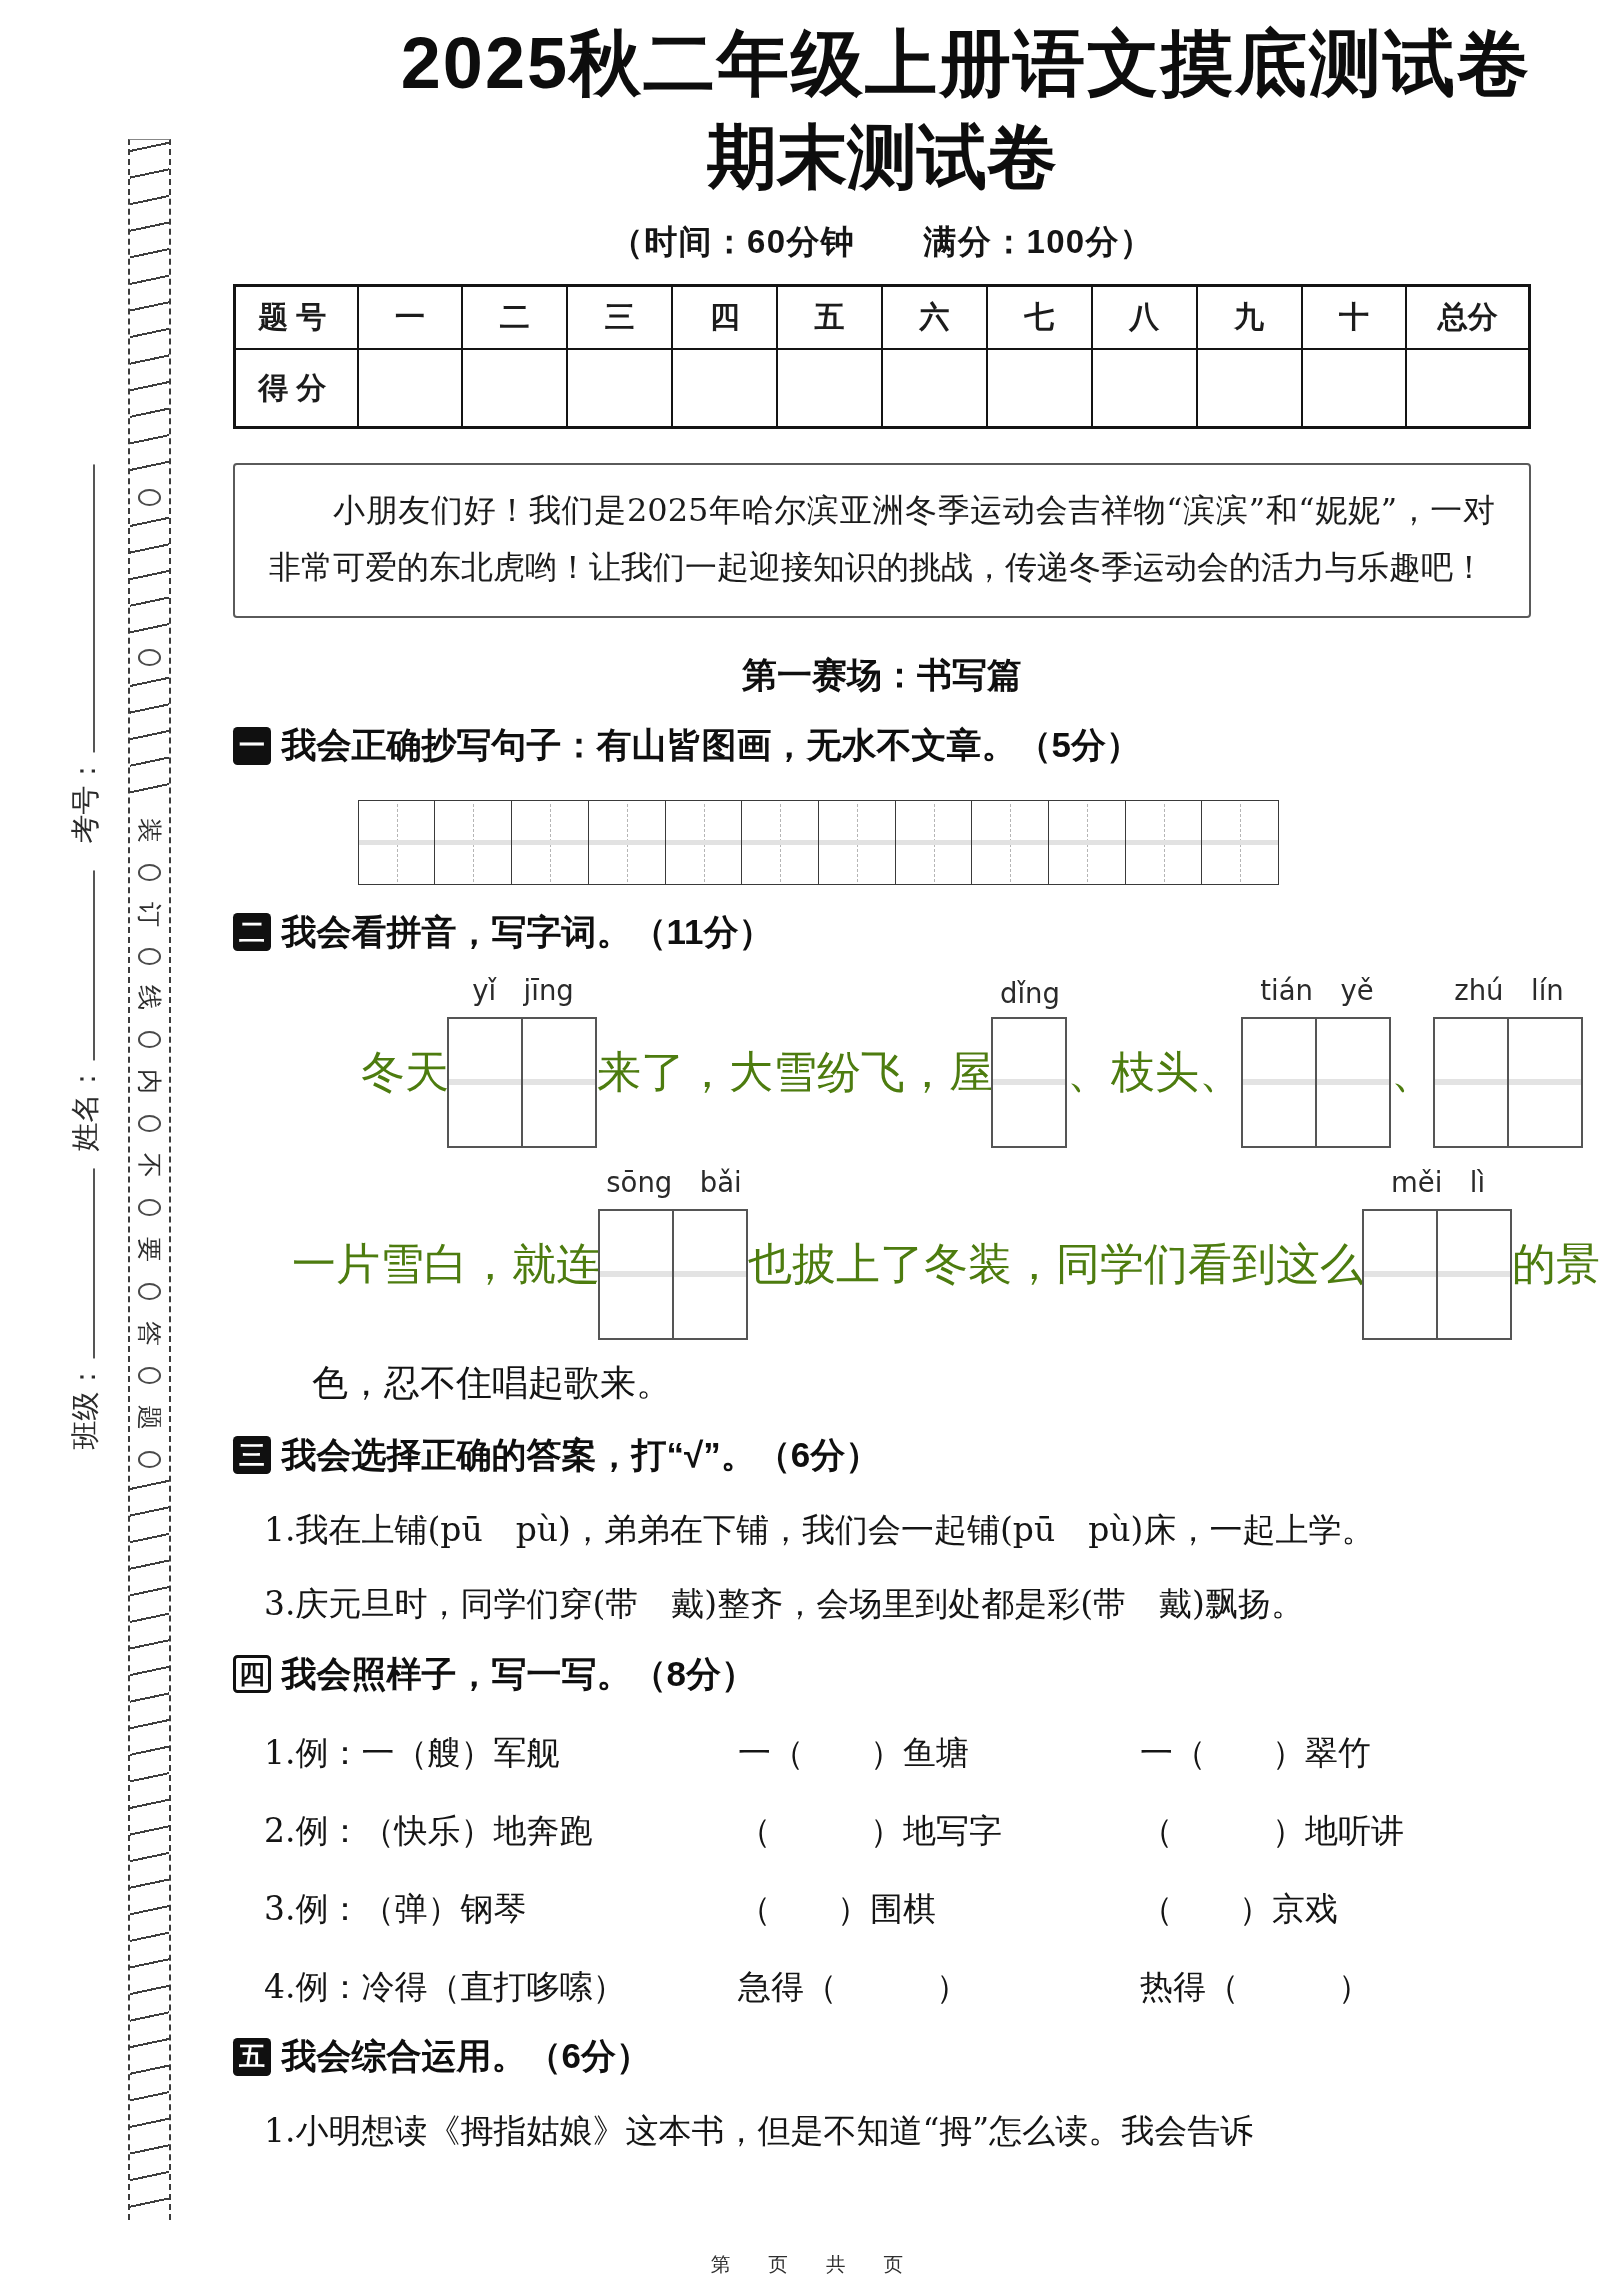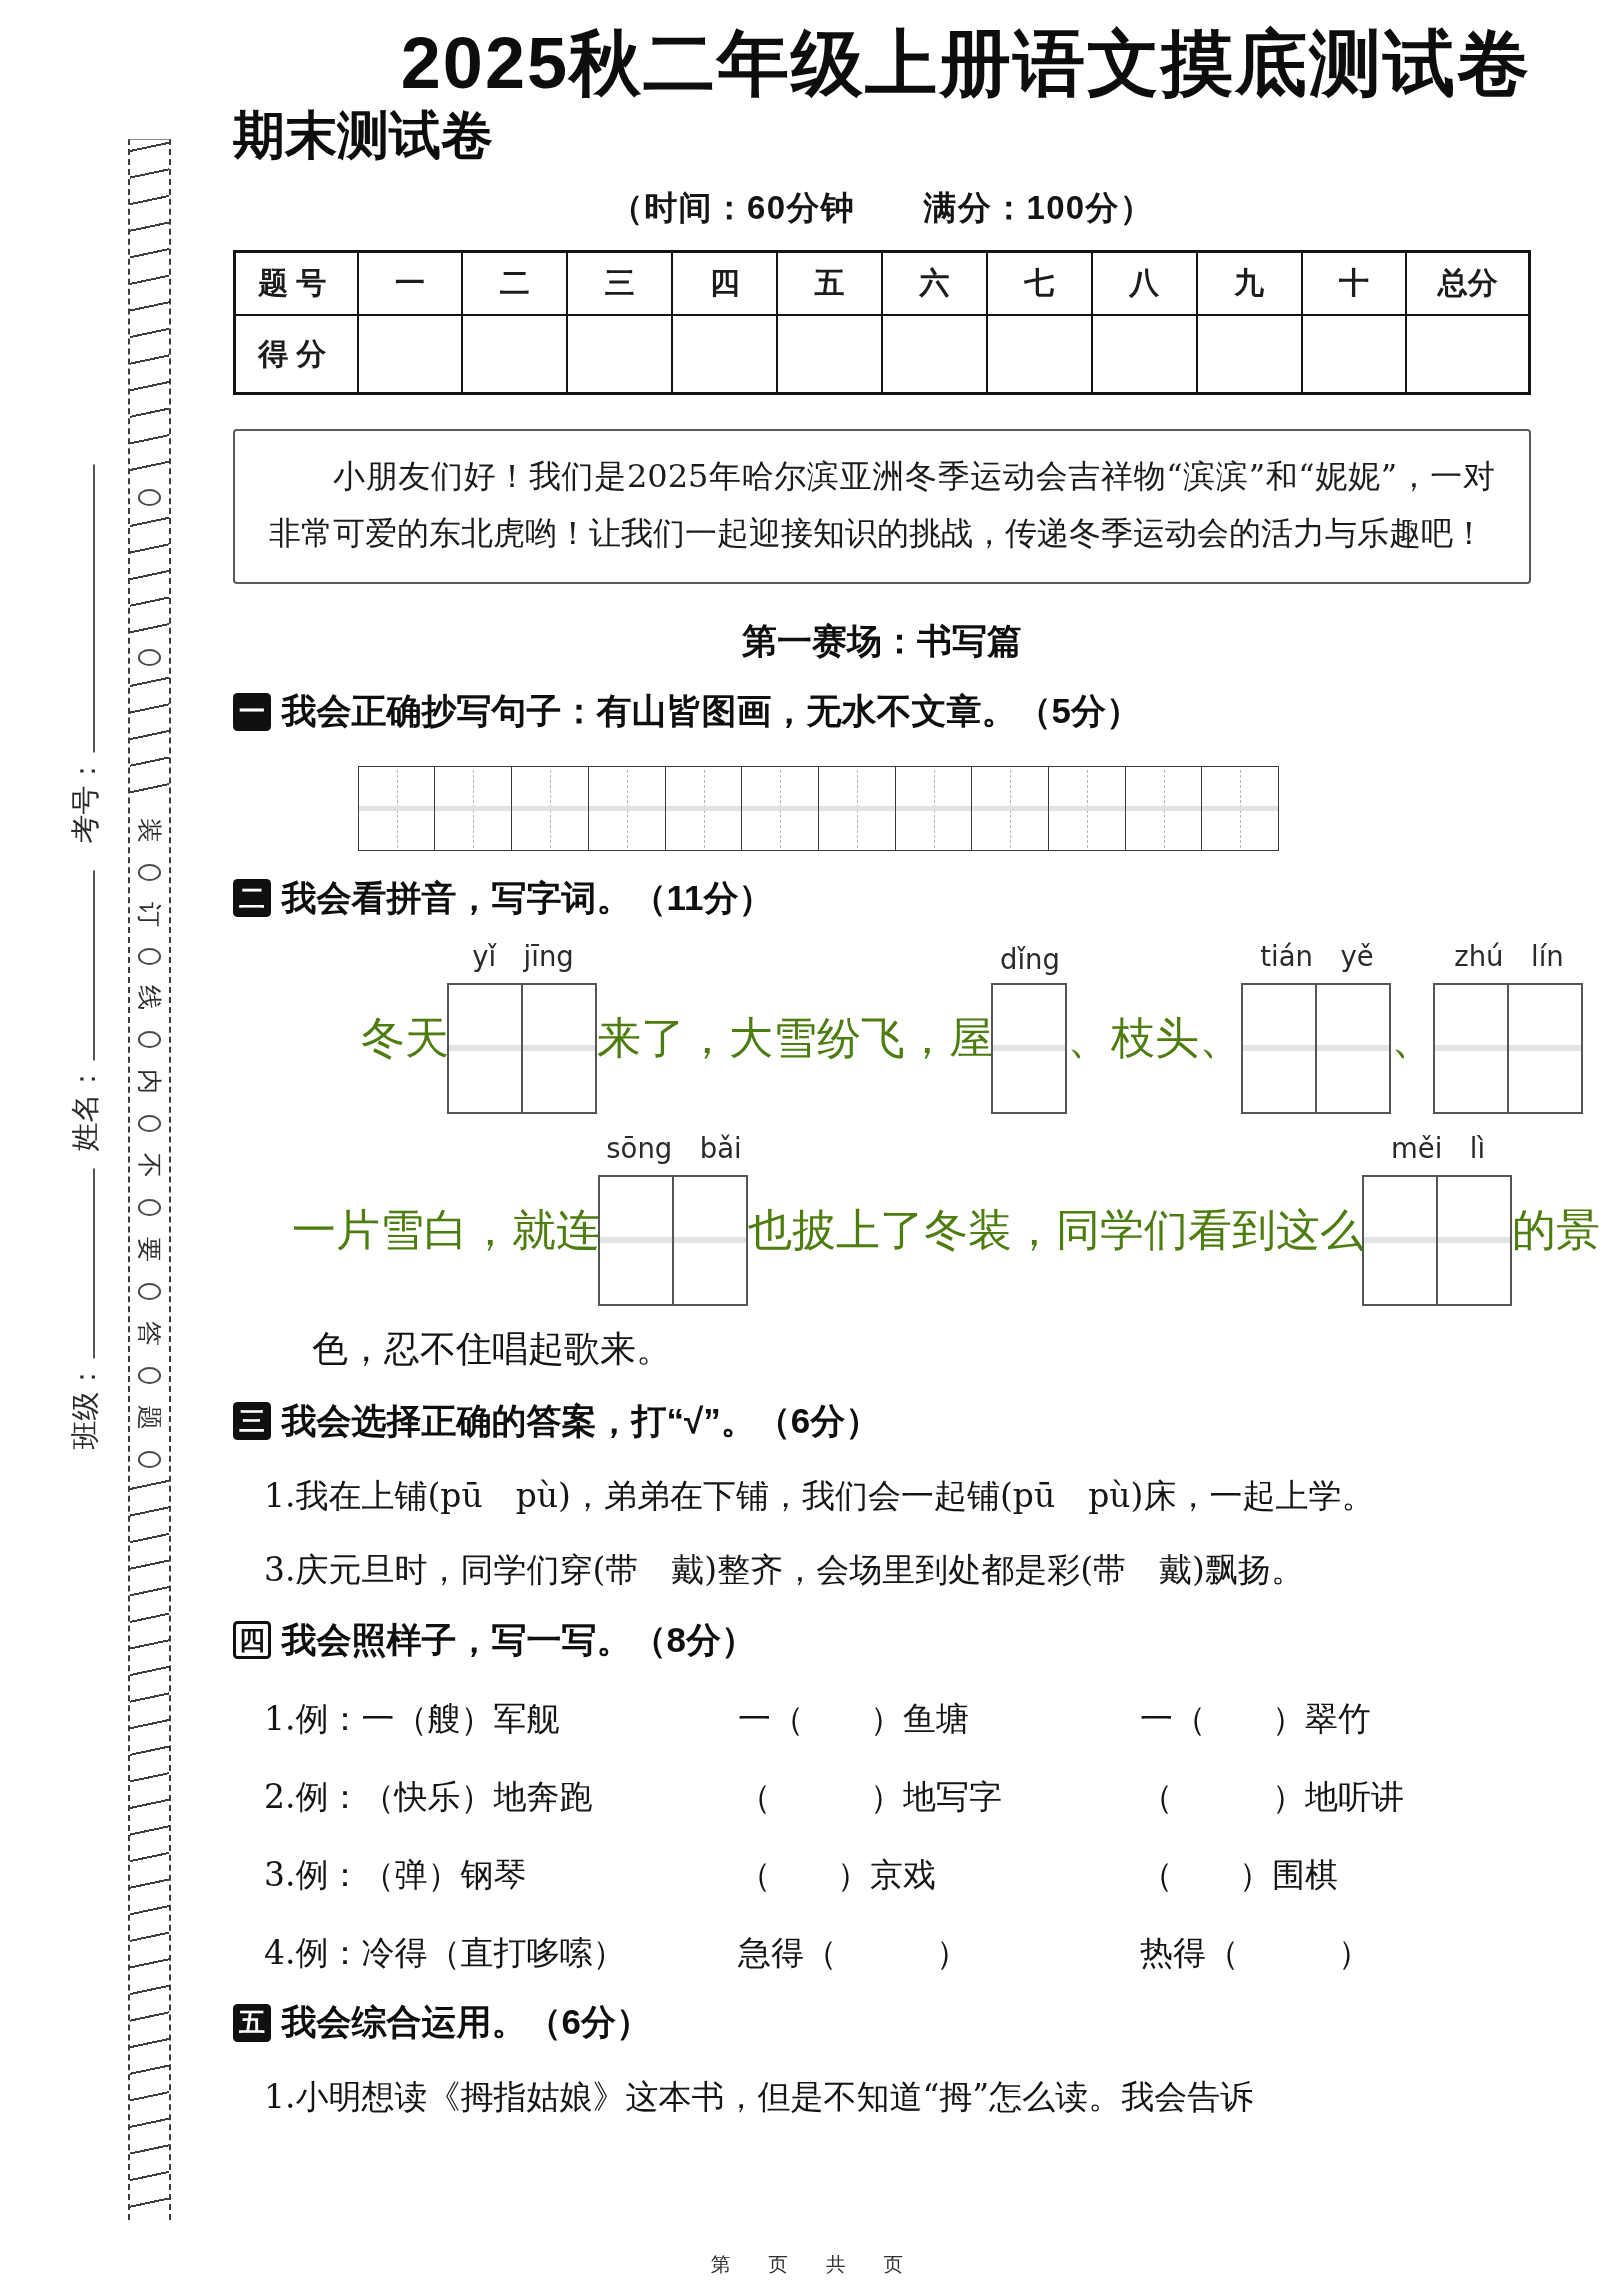--- a/index.html
+++ b/index.html
@@ -39,21 +39,21 @@
     font-size:29px; color:#2a2a2a;
   }
   .side-field .uline { display:inline-block; border-bottom:2px solid #555; margin-left:3.9px; }
   .u-long{width:288px;} .u-mid{width:190px;}
   
   .content { position:absolute; left:233px; top:0; width:1298px; }
   .title {
     margin-top:25px; text-align:right; font-size:72px; font-weight:900;
     letter-spacing:2px; line-height:1.06; color:#0d0d0d;
   }
-  .subtitle { text-align:left; font-size:52px; font-weight:900; margin-top:0; color:#0d0d0d; }
+  .subtitle { text-align:center; font-size:70px; font-weight:900; margin-top:10px; color:#0d0d0d; }
   .meta { text-align:center; font-size:33px; font-weight:800; margin-top:14.4px; letter-spacing:1.3px; }
   table.score {
     width:100%; margin-top:19.6px; border-collapse:collapse;
     border:3.9px solid #141414; table-layout:fixed;
   }
   table.score td {
     border:2px solid #141414; text-align:center; font-size:30px; font-weight:600;
     height:63px; color:#1c1c1c;
   }
   table.score tr.r2 td { height:79px; }
@@ -324,22 +324,22 @@
       <span>一（　　）鱼塘</span>
       <span>一（　　）翠竹</span>
     </div>
     <div class="q4row">
       <span>2.例：（快乐）地奔跑</span>
       <span>（　　　）地写字</span>
       <span>（　　　）地听讲</span>
     </div>
     <div class="q4row">
       <span>3.例：（弹）钢琴</span>
+      <span>（　　）围棋</span>
       <span>（　　）京戏</span>
-      <span>（　　）围棋</span>
     </div>
     <div class="q4row">
       <span>4.例：冷得（直打哆嗦）</span>
       <span>急得（　　　）</span>
       <span>热得（　　　）</span>
     </div>
 
     <div class="q-header">
       <span class="marker">五</span>
       <span>我会综合运用。（6分）</span>

